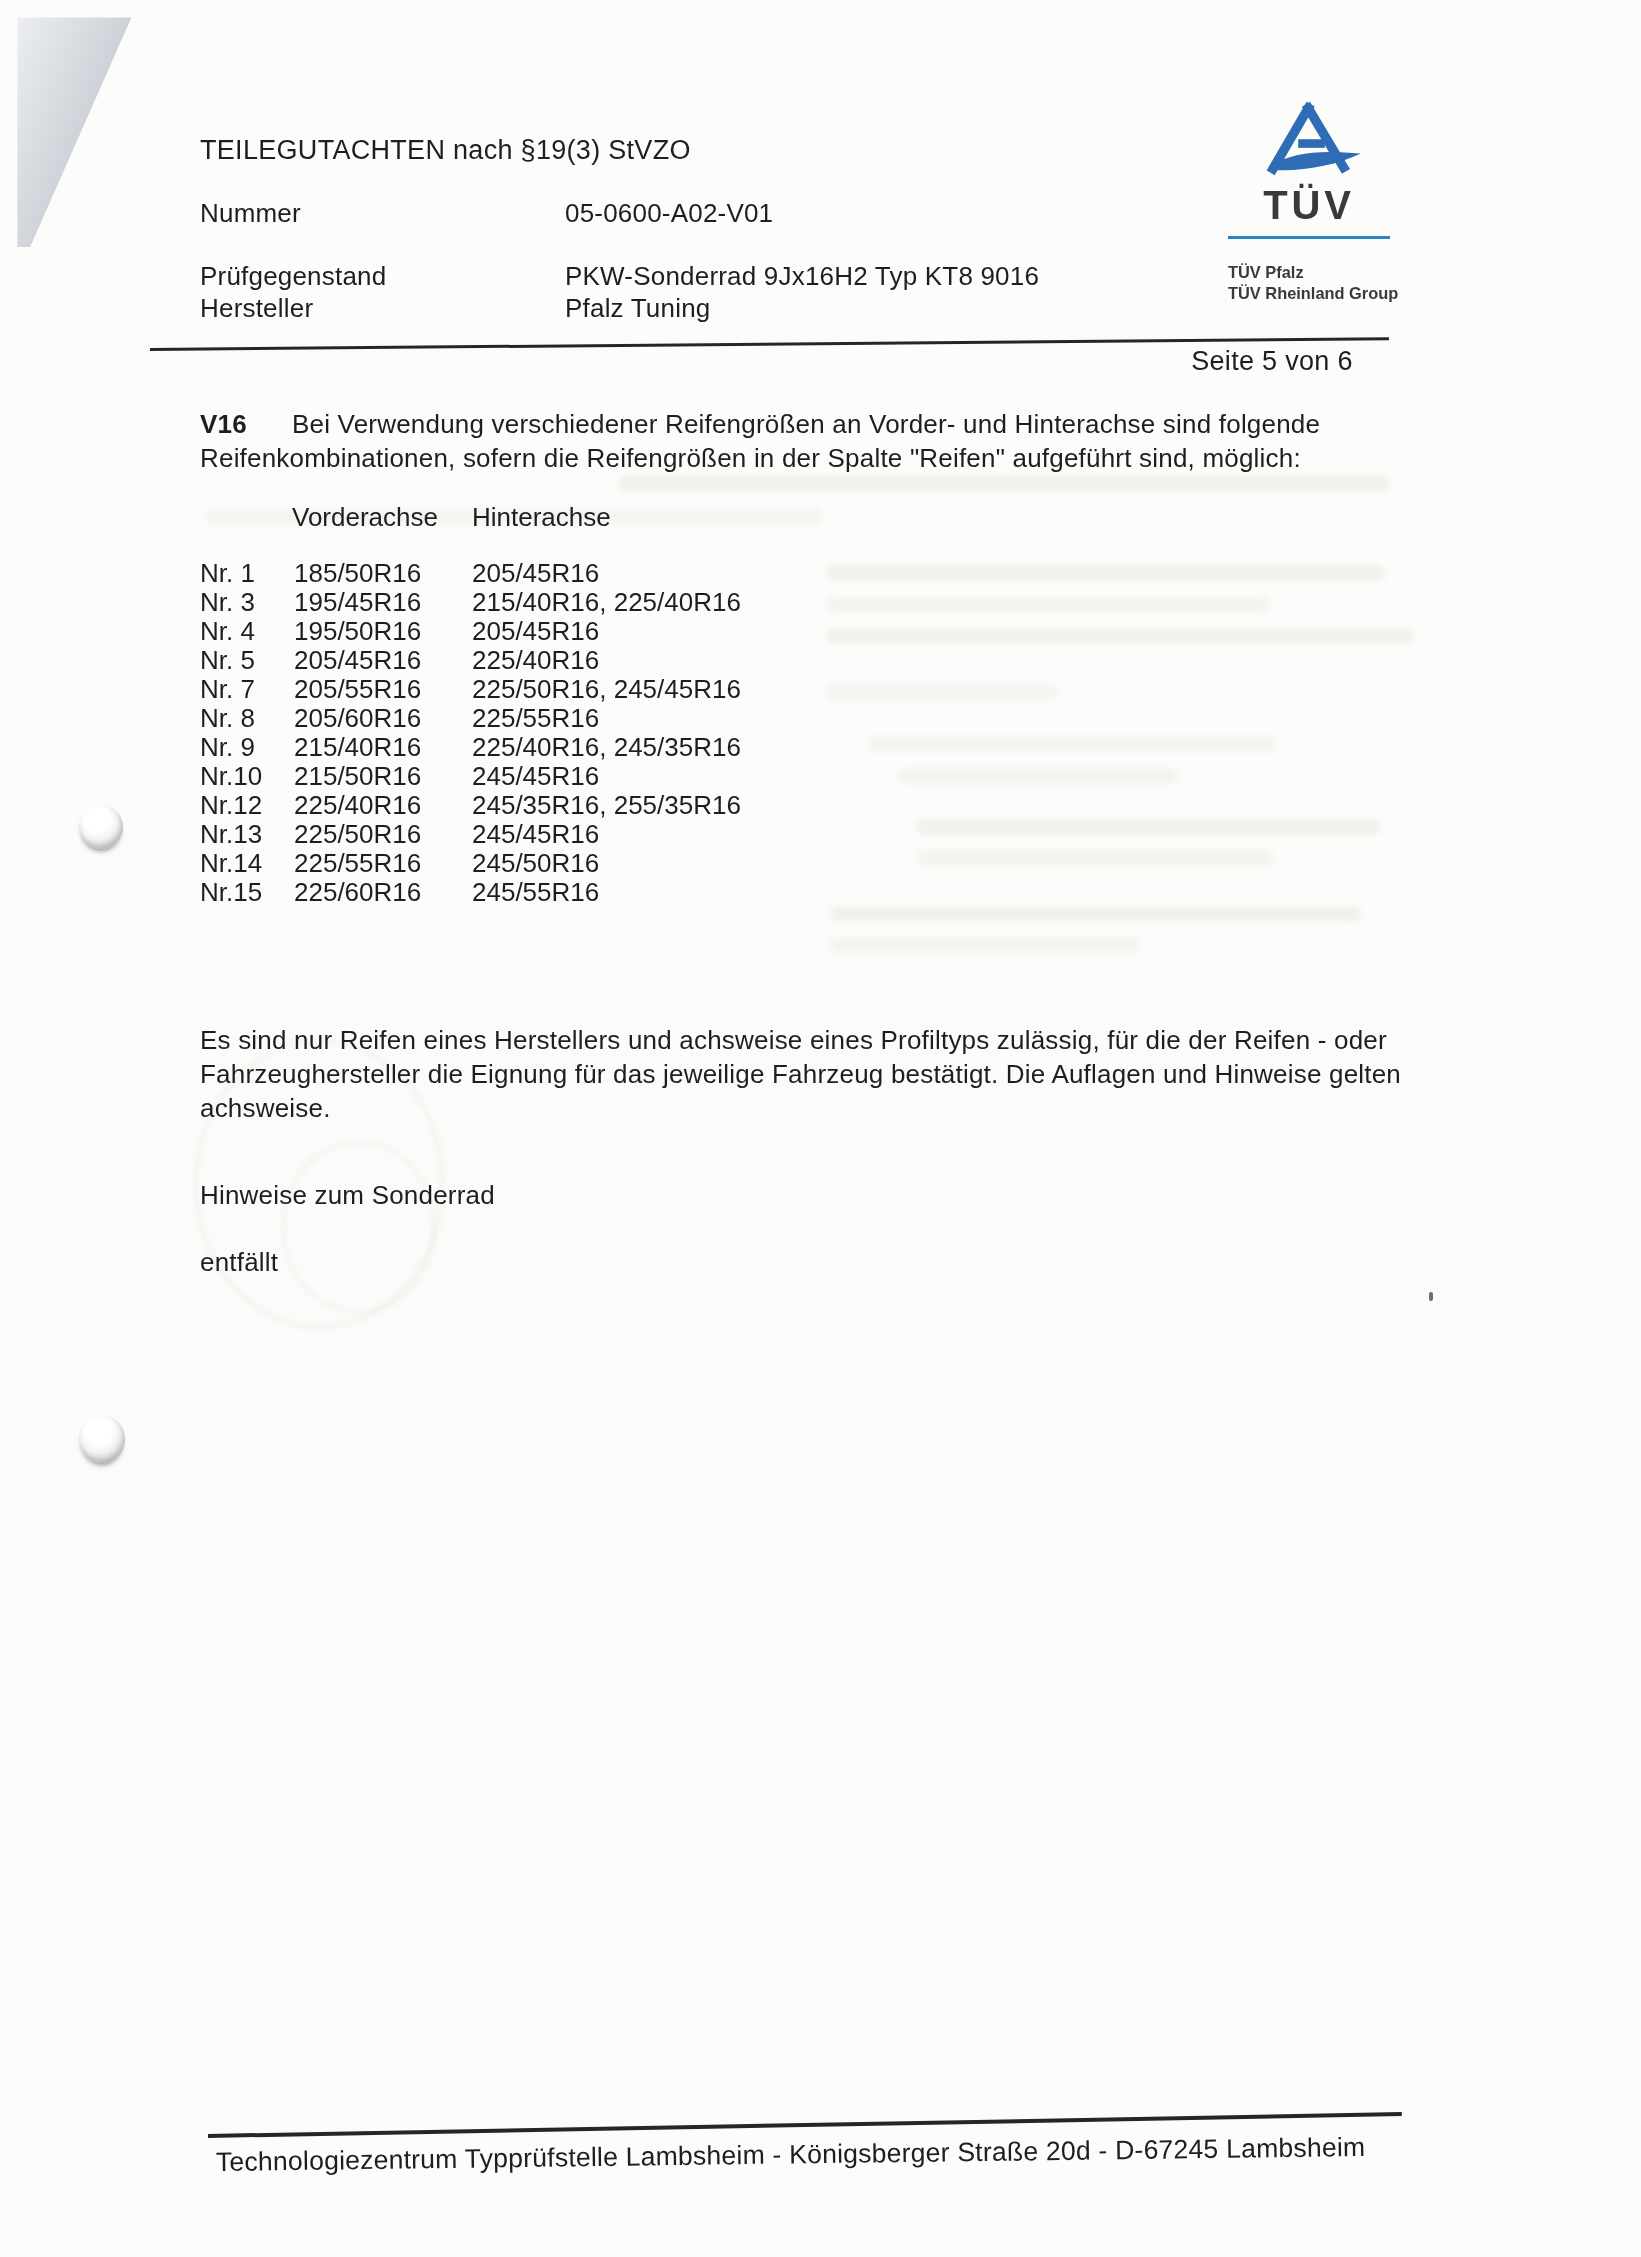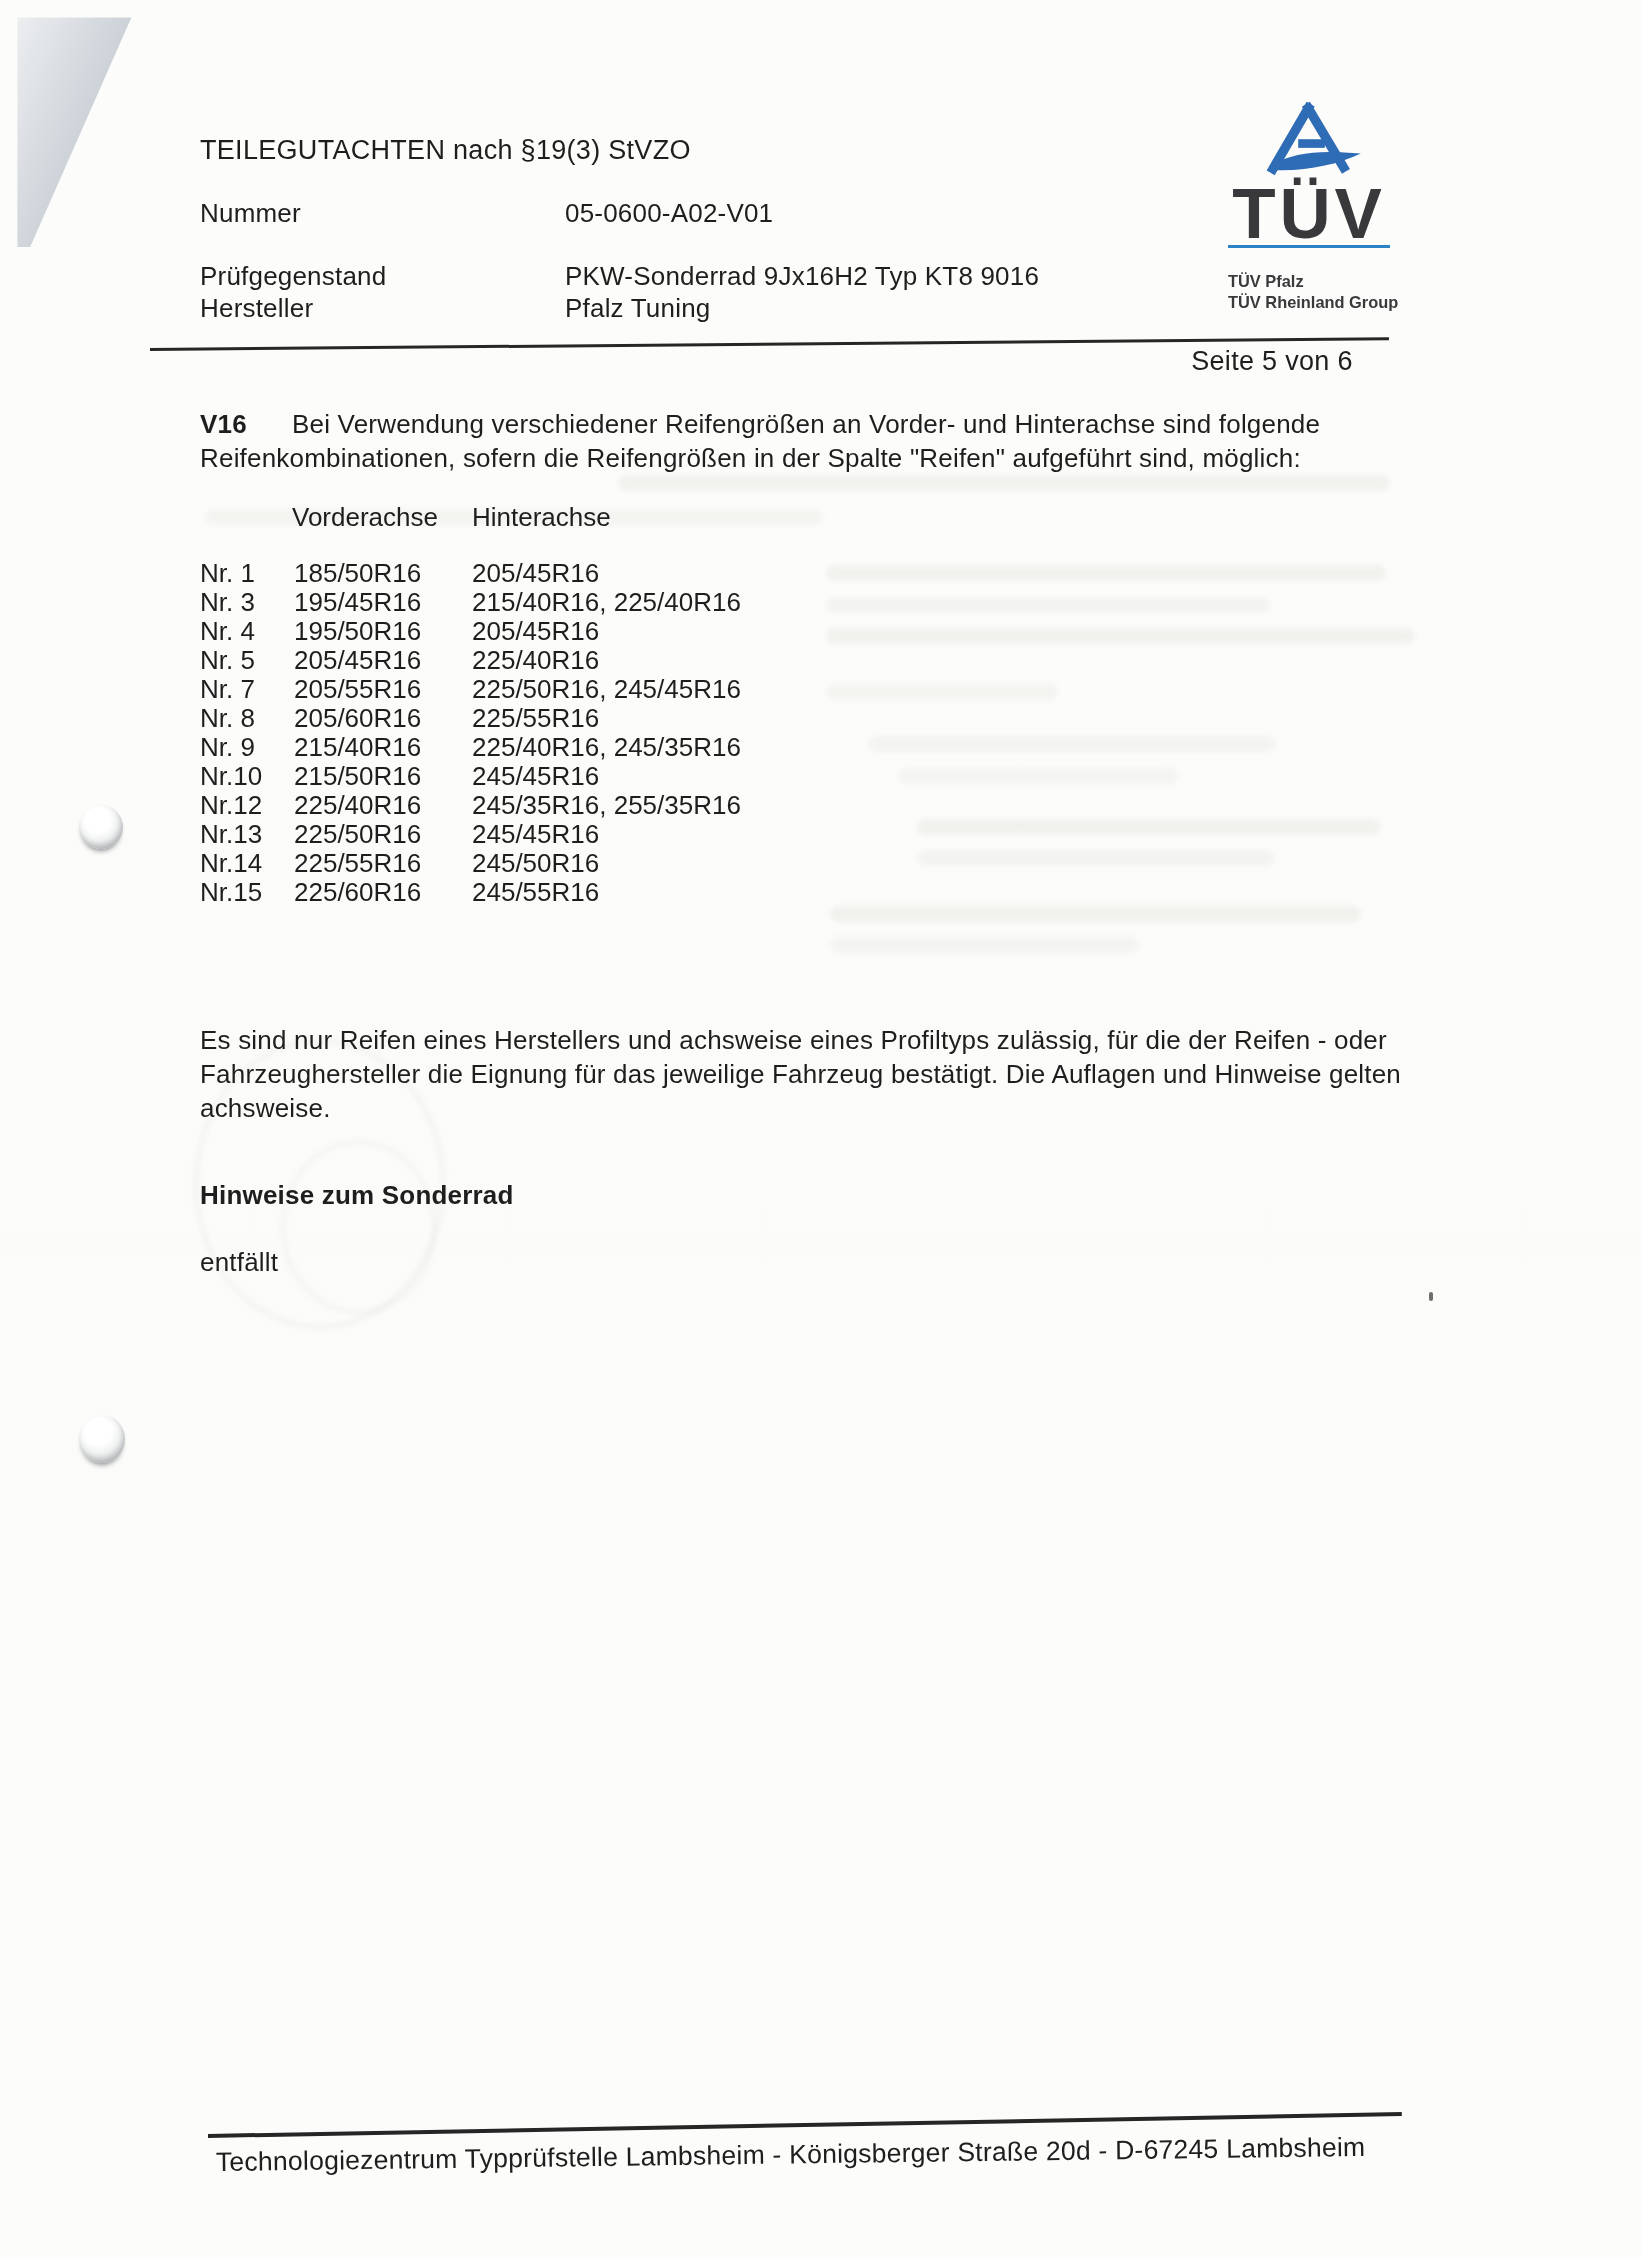--- a/index.html
+++ b/index.html
@@ -33,21 +33,21 @@
   }
   .ghost-ring{
     position:absolute;border:6.8px solid #9aa08d;border-radius:50%;
     opacity:.06;filter:blur(1.9px);
   }
   .speck{position:absolute;background:#4c4c4c;border-radius:1.9px;opacity:.8;}
   
   .abs{position:absolute;white-space:nowrap;}
   .t-title{font-size:27px;letter-spacing:0.3px;}
   .t-body{font-size:26px;letter-spacing:0.2px;}
-  .t-bold{font-weight:bold;}
+  .t-bold{font-weight:normal;}
   .rule{
     position:absolute;height:2.9px;background:#262626;transform-origin:left center;
   }
   .rule-main{left:150px;top:348px;width:1239px;transform:rotate(-0.5deg);}
   .rule-footer{left:208px;top:2134px;width:1194px;height:3.9px;transform:rotate(-1.05deg);}
   
   .meta-label{left:200px;}
   .meta-value{left:565px;}
   
   .v16-line{position:absolute;left:200px;font-size:26px;letter-spacing:0.2px;white-space:nowrap;}
@@ -60,21 +60,21 @@
   .tire-row{position:relative;height:29px;}
   .tire-row span{position:absolute;white-space:nowrap;}
   .tire-row .c-nr{left:0;}
   .tire-row .c-front{left:94px;}
   .tire-row .c-rear{left:272px;}
   
   .note-line{position:absolute;left:200px;font-size:26px;letter-spacing:0.2px;white-space:nowrap;}
   
   .tuv{position:absolute;left:1228px;top:100px;width:162px;text-align:center;}
   .tuv-tri{display:block;margin:0 auto;}
-  .tuv-word{font-size:71px;font-weight:bold;letter-spacing:3.9px;color:#39393b;line-height:48px;margin-top:13px;}
+  .tuv-word{font-size:40px;font-weight:bold;letter-spacing:3.9px;color:#39393b;line-height:48px;margin-top:4px;}
   .tuv-line{height:2.9px;background:#2b82c4;margin-top:6.8px;}
   .tuv-org{margin-top:23px;text-align:left;font-size:16.4px;font-weight:bold;color:#3a3a3c;line-height:21px;white-space:nowrap;}
   
   .footer-text{
     position:absolute;left:216px;top:2147px;width:1192px;
     font-size:26.6px;letter-spacing:0.2px;white-space:nowrap;
     transform:rotate(-0.75deg);transform-origin:left center;
   }
 </style>
 </head>

